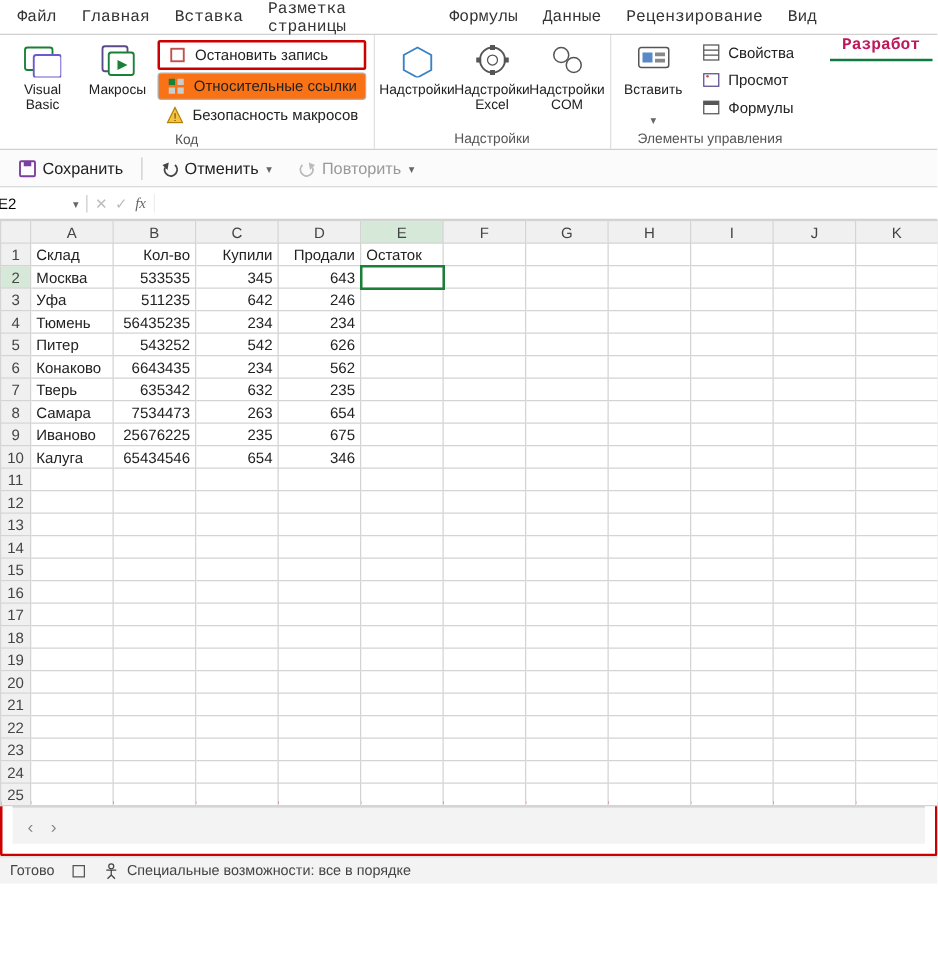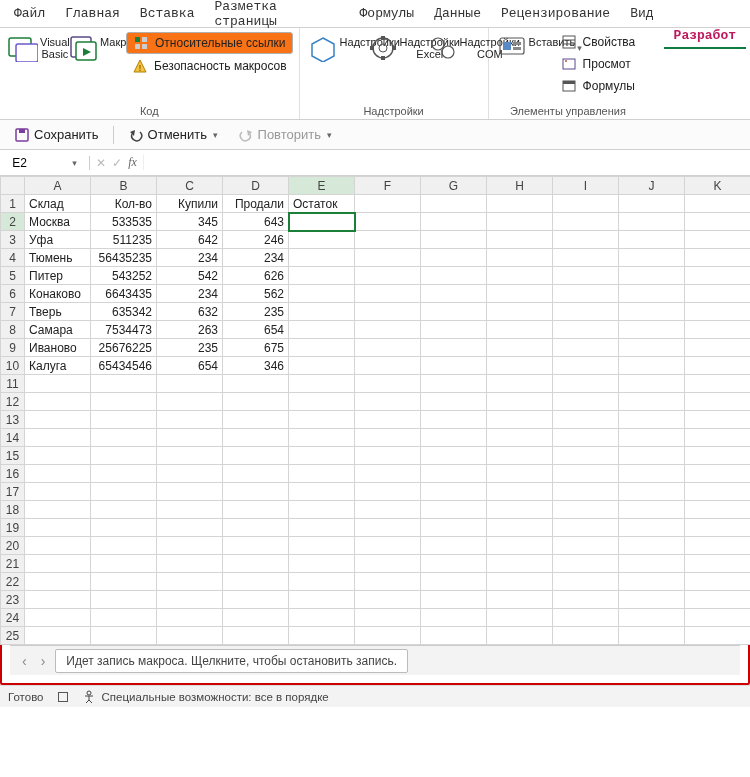--- a/index.html
+++ b/index.html
@@ -9,42 +9,42 @@
   .tabs { display: flex; align-items: center; height: 28px; border-bottom: 1px solid #d0d0d0; padding: 0 4px; background: #fff; font-family: Liberation Mono, monospace; }
   .tab { padding: 4px 10px; cursor: pointer; font-size: 13px; color: #333; }
   .tab.active { font-weight: 600; color: #be185d; border-bottom: 2px solid #107c41; margin-top: 45px; }
   
   
   .ribbon { display: flex; height: 92px; background: #fff; border-bottom: 1px solid #d0d0d0; }
   .ribbon-group { display: flex; flex-direction: column; align-items: center; border-right: 1px solid #e0e0e0; padding: 2px 6px 0 6px; }
   .ribbon-group-body { display: flex; flex: 1; align-items: flex-start; gap: 4px; }
   .ribbon-group-label { font-size: 11px; color: #555; text-align: center; padding: 2px 0; width: 100%; }
   
-  .big-btn { display: flex; flex-direction: row; align-items: center; justify-content: flex-start; width: 56px; padding: 2px 2px 0 2px; cursor: pointer; text-align: center; font-size: 11px; line-height: 12px; gap: 2px; }
+  .big-btn { display: flex; flex-direction: column; align-items: center; justify-content: flex-start; width: 56px; padding: 2px 2px 0 2px; cursor: pointer; text-align: center; font-size: 11px; line-height: 12px; gap: 2px; }
   .big-btn .ico { width: 32px; height: 32px; display: flex; align-items: center; justify-content: center; }
   .big-btn .lbl { min-height: 24px; }
   .big-btn .caret { font-size: 9px; color: #666; line-height: 8px; }
   
   .stack { display: flex; flex-direction: column; gap: 2px; padding: 2px 0; }
   .small-btn { display: flex; align-items: center; gap: 6px; padding: 2px 6px; font-size: 12px; cursor: pointer; border-radius: 3px; }
   .small-btn.bordered { border: 1px solid #b0b0b0; background: #f97316; }
   .small-btn .ico { width: 16px; height: 16px; display: flex; align-items: center; justify-content: center; }
   
   .highlight-red { border: 2px solid #cc0000; border-radius: 2px; }
   
   
   .qat { display: flex; align-items: center; height: 30px; padding: 0 8px; gap: 8px; border-bottom: 1px solid #d0d0d0; background: #fbfbfb; font-size: 13px; }
   .qat-btn { display: flex; align-items: center; gap: 4px; padding: 2px 6px; cursor: pointer; border-radius: 3px; }
   .qat-btn.disabled { color: #999; }
   .qat .caret { font-size: 9px; color: #666; margin-left: 2px; }
   .qat-sep { width: 1px; height: 18px; background: #ccc; }
   
   
   .fxrow { display: flex; align-items: center; height: 26px; border-bottom: 1px solid #d0d0d0; background: #fff; font-size: 12px; }
-  .namebox { width: 90px; border-right: 1px solid #ccc; padding: 0 6px; display: flex; align-items: center; justify-content: center; }
+  .namebox { width: 70px; border-right: 1px solid #ccc; padding: 0 6px; display: flex; align-items: center; justify-content: flex-end; }
   .namebox input { border: none; width: 60px; font-size: 12px; outline: none; }
   .fxctrls { display: flex; align-items: center; gap: 6px; padding: 0 6px; color: #aaa; border-right: 1px solid #eee; }
   .fxinput { flex: 1; border: none; padding: 0 6px; outline: none; font-size: 12px; }
   .fx-symbol { font-style: italic; font-family: "Times New Roman", serif; color: #666; }
   
   
   .grid-wrap { position: relative; }
   table.sheet { border-collapse: collapse; table-layout: fixed; width: 750px; }
   table.sheet th, table.sheet td { border: 1px solid #d4d4d4; height: 18px; font-size: 12px; padding: 0 4px; overflow: hidden; white-space: nowrap; }
   table.sheet th { background: #f0f0f0; font-weight: 400; color: #444; text-align: center; }
@@ -101,20 +101,28 @@
         <span class="ico">
           <svg width="30" height="28">
               <rect x="3" y="3" width="20" height="20" rx="2" fill="none" stroke="#5a4a8a" stroke-width="1.5"></rect>
               <rect x="8" y="8" width="20" height="18" rx="2" fill="#fff" stroke="#1a7f37" stroke-width="1.5"></rect>
               <polygon points="15,14 23,18 15,22" fill="#1a7f37"></polygon>
             </svg>
         </span>
         <span class="lbl">Макросы</span>
       </div>
       <div class="stack">
+        <div class="small-btn highlight-red">
+          <span class="ico">
+              <svg width="14" height="14">
+                <rect x="2" y="2" width="10" height="10" fill="none" stroke="#c0504d" stroke-width="1.5"></rect>
+              </svg>
+            </span>
+          <span>Остановить запись</span>
+        </div>
         <div class="small-btn bordered">
           <span class="ico">
               <svg width="14" height="14">
                 <rect x="1" y="1" width="5" height="5" fill="#1a7f37"></rect>
                 <rect x="8" y="1" width="5" height="5" fill="#ccc"></rect>
                 <rect x="1" y="8" width="5" height="5" fill="#ccc"></rect>
                 <rect x="8" y="8" width="5" height="5" fill="#ccc"></rect>
               </svg>
             </span>
           <span>Относительные ссылки</span>
@@ -682,21 +690,20 @@
           <td class=""></td>
         </tr>
       </tbody>
     </table>
 </div>
 
 <div class="bottom-highlight">
   <div class="sheet-nav">
     <span class="nav">‹</span>
     <span class="nav">›</span>
-    <div class="tooltip-box">Идет запись макроса. Щелкните, чтобы остановить запись.</div>
   </div>
 </div>
 <div class="statusbar">
     <span>Готово</span>
     <span class="status-item">
       <span class="stop-sq"></span>
     </span>
     <span class="status-item">
       <svg width="14" height="14">
         <circle cx="7" cy="3" r="2" fill="none" stroke="#444"></circle>

